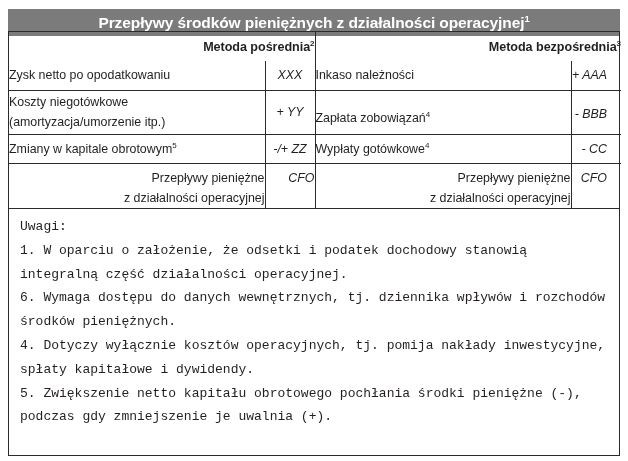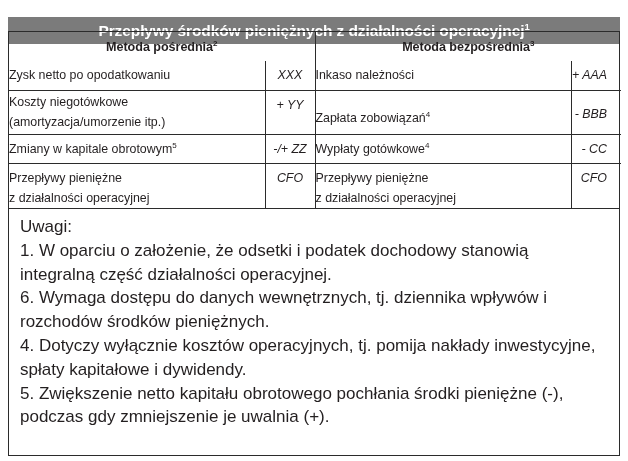--- a/index.html
+++ b/index.html
@@ -19,21 +19,21 @@
     height: 461px;
     box-sizing: border-box;
     background: #ffffff;
     overflow: hidden;
   }
 
   
   .title-bar {
     position: absolute;
     left: 8px;
-    top: 17px;
+    top: 9px;
     width: 612px;
     height: 27px;
     background: #7b7b7b;
     color: #ffffff;
     font-size: 15.5px;
     font-weight: bold;
     line-height: 27px;
     text-align: center;
     white-space: nowrap;
     letter-spacing: -0.1px;
@@ -66,21 +66,21 @@
   table.cash-table th {
     border: 1px solid #2b2b2b;
     padding: 0;
     vertical-align: middle;
     box-sizing: border-box;
   }
   
   table.cash-table tr > *:first-child { border-left: 0; }
   table.cash-table tr > *:last-child  { border-right: 0; }
   table.cash-table tr:first-child > * { border-top: 0; }
-  table.cash-table tr:last-child  > * { border-bottom: 0; }
+  table.cash-table tr:last-child  > * { border-bottom: 0; text-align: right; }
 
   .col-label { width: 256px; }
   .col-amt   { width: 50px;  }
 
   th.head-cell {
     font-size: 12.6px;
     font-weight: bold;
     text-align: center;
     height: 29px;
     letter-spacing: -0.05px;
@@ -119,23 +119,24 @@
   .notes {
     position: absolute;
     left: 8px;
     top: 209px;
     width: 612px;
     height: 247px;
     box-sizing: border-box;
     border: 1px solid #2b2b2b;
     border-top: 0;
     padding: 6px 12px 0 11px;
-    font-size: 17px;
+    font-size: 13px;
     line-height: 23.8px;
     color: #231f20;
+    font-family: Liberation Mono, monospace;
   }
   .notes p {
     margin: 0;
     text-indent: 0;
   }
   .notes .note-head { }
 </style>
 </head>
 <body>
 
@@ -163,21 +164,21 @@
 
         <tr style="height:29px;">
           <td class="lbl"><span>Zysk netto po opodatkowaniu</span><sup></sup></td>
           <td class="amt">XXX</td>
           <td class="lbl divider-col"><span>Inkaso należności</span><sup></sup></td>
           <td class="amt right-amt">+ AAA</td>
         </tr>
 
         <tr style="height:44px;">
           <td class="lbl"><span>Koszty niegotówkowe</span><sup></sup><span class="l2">(amortyzacja/umorzenie itp.)</span></td>
-          <td class="amt" style="vertical-align:top;padding-top:4px;text-align:center;">+ YY</td>
+          <td class="amt" style="vertical-align:top;padding-top:11px;text-align:center;">+ YY</td>
           <td class="lbl divider-col" style="vertical-align:top;padding-top:17px;"><span>Zapłata zobowiązań</span><sup>4</sup><span class="l2"></span></td>
           <td class="amt right-amt" style="vertical-align:top;padding-top:13px;">- BBB</td>
         </tr>
 
         <tr style="height:29px;">
           <td class="lbl"><span>Zmiany w kapitale obrotowym</span><sup>5</sup></td>
           <td class="amt">-/+ ZZ</td>
           <td class="lbl divider-col"><span>Wypłaty gotówkowe</span><sup>4</sup></td>
           <td class="amt right-amt">- CC</td>
         </tr>

